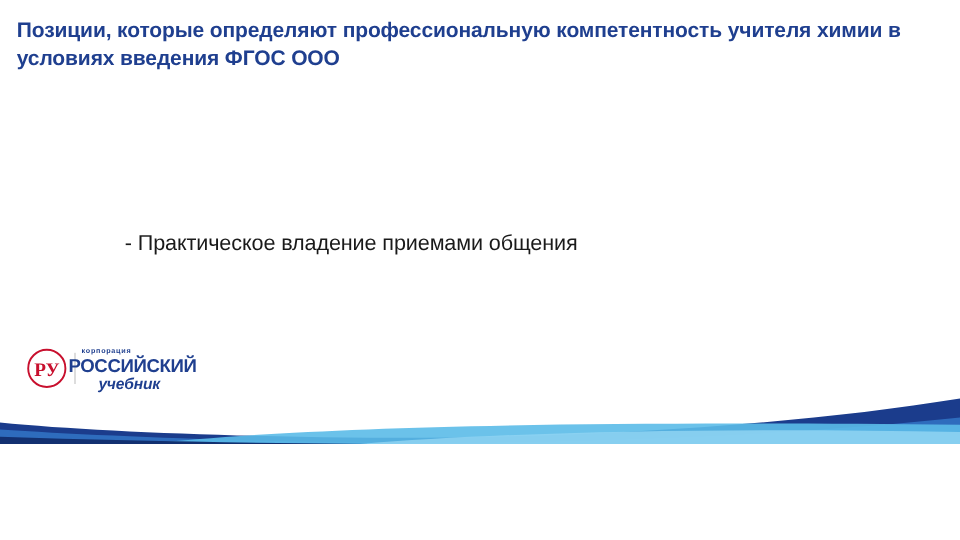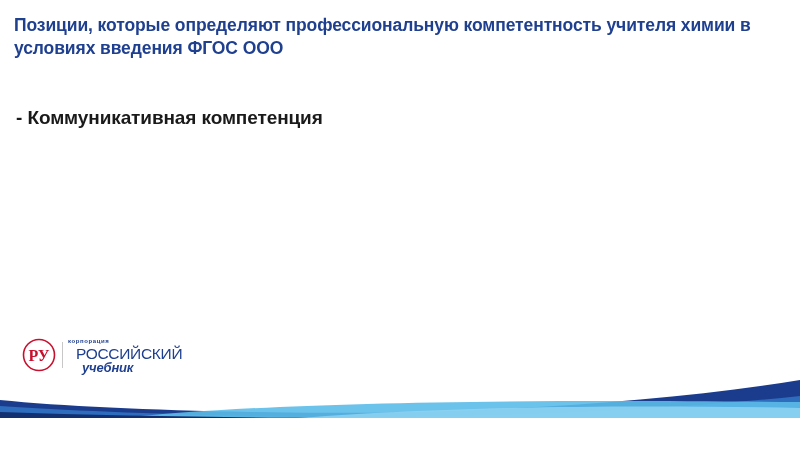--- a/index.html
+++ b/index.html
@@ -9,21 +9,21 @@
   body {
     width: 800px;
     height: 450px;
     background: #ffffff;
     font-family: "Liberation Sans", sans-serif;
     overflow: hidden;
   }
   .slide {
     position: relative;
     width: 800px;
-    height: 418px;
+    height: 370px;
     background: #ffffff;
     box-sizing: border-box;
     overflow: hidden;
   }
 
   
   .slide-title {
     position: absolute;
     left: 14px;
     top: 14px;
@@ -96,24 +96,24 @@
     left: 46px;
     top: 2px;
     font-size: 6px;
     font-weight: bold;
     letter-spacing: 0.6px;
     color: #1f3f8f;
     text-transform: lowercase;
   }
   .logo-word-1 {
     position: absolute;
-    left: 54px;
+    left: 35px;
     top: 9px;
     font-size: 15.5px;
-    font-weight: normal;
+    font-weight: bold;
     color: #1f3f8f;
     letter-spacing: -0.3px;
   }
   .logo-word-2 {
     position: absolute;
     left: 60px;
     top: 24px;
     font-size: 13px;
     font-weight: bold;
     color: #1f3f8f;
@@ -121,22 +121,22 @@
     font-style: italic;
   }
 </style>
 </head>
 <body>
 
 <div class="slide">
 
   <div class="slide-title">Позиции, которые определяют профессиональную компетентность учителя химии в условиях введения ФГОС ООО</div>
 
-  <div class="bullet-level-1">- Коммуникативная компетенция</div>
 
+  <div class="bullet-level-2">- Практическое владение приемами общения</div>
 
   <div class="footer-band">
     <svg width="800" height="68" viewBox="0 0 800 68" xmlns="http://www.w3.org/2000/svg">
       <rect x="0" y="0" width="800" height="68" fill="#ffffff"></rect>
       <path d="M0,68 L800,68 L800,30 C640,56 430,66 250,62 C150,60 60,56 0,50 Z" fill="#1b3c8c"></path>
       <path d="M0,68 L800,68 L800,46 C650,62 440,70 250,66 C150,64 60,60 0,56 Z" fill="#2f6fc0" opacity="0.95"></path>
       <path d="M120,68 C240,56 420,48 800,52 L800,68 Z" fill="#5bbbe8" opacity="0.9"></path>
       <path d="M300,68 C420,58 600,54 800,58 L800,68 Z" fill="#8fd4f2" opacity="0.85"></path>
       <path d="M0,68 L0,62 C120,66 260,68 360,68 Z" fill="#123070"></path>
     </svg>

